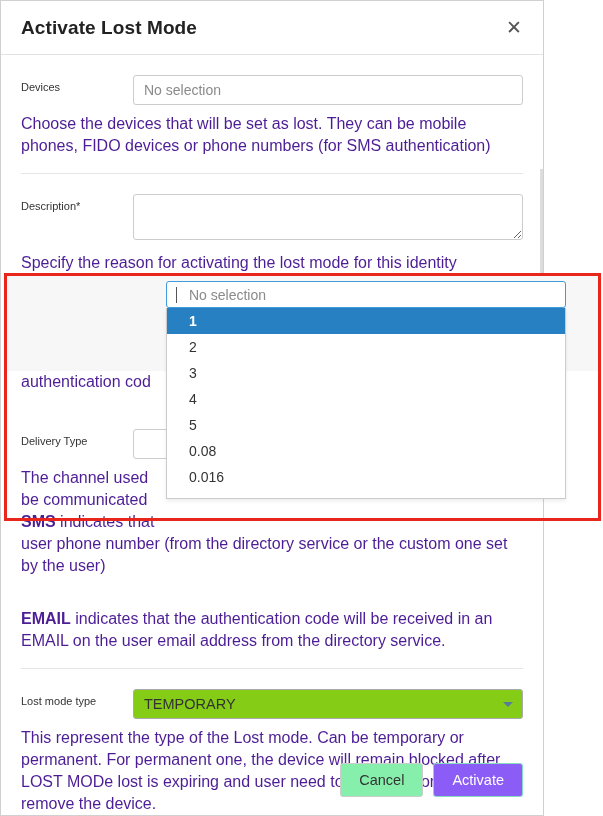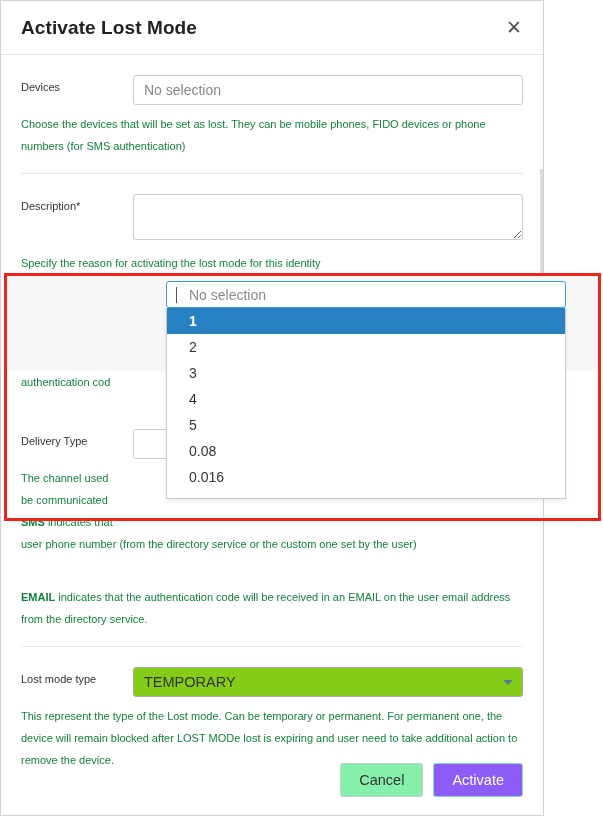--- a/index.html
+++ b/index.html
@@ -85,22 +85,22 @@
     height: 46px;
     border: 1px solid #cccccc;
     border-radius: 3px;
     resize: vertical;
     font-size: 14px;
     padding: 6px 10px;
     font-family: "Liberation Sans", sans-serif;
     color: #333333;
   }
   .helper {
-    font-size: 11px;
-    color: #15803d;
+    font-size: 16px;
+    color: #4c1d95;
     line-height: 22px;
     padding: 8px 0 0 0;
   }
   .section {
     border-bottom: 1px solid #e6e6e6;
     padding-bottom: 16px;
   }
   .section.no-border { border-bottom: none; }
   .strongword { font-weight: bold; }
 

